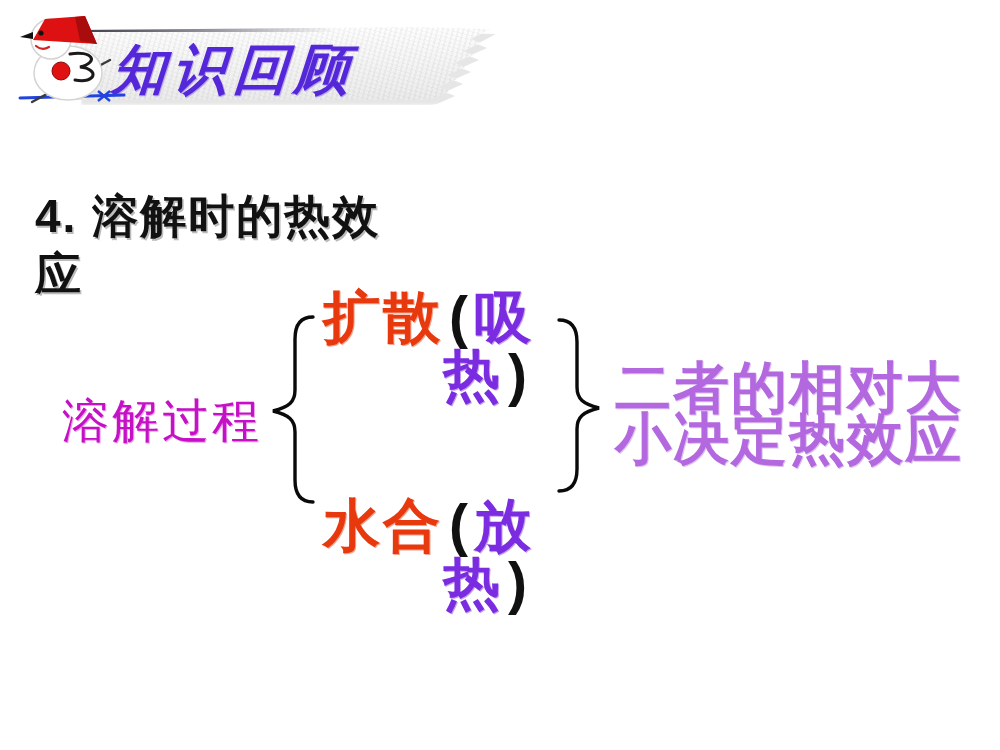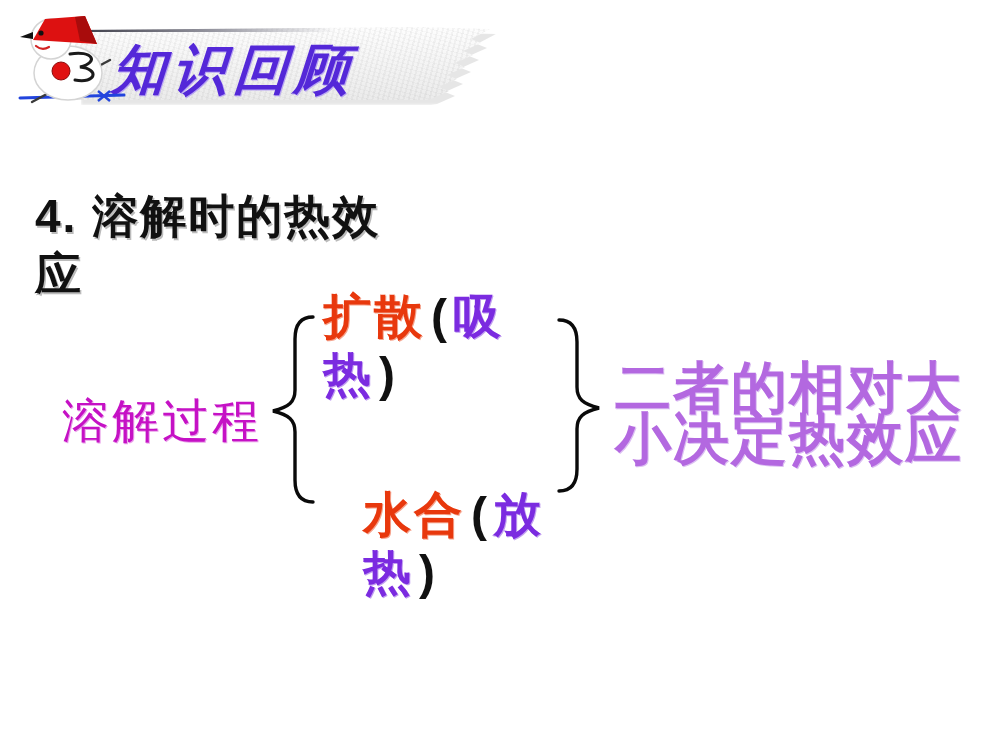--- a/index.html
+++ b/index.html
@@ -48,27 +48,27 @@
   }
 
   
   .process-label{
     left:62px;top:390px;
     font-size:47px;font-weight:normal;color:#c511c5;
     letter-spacing:3px;white-space:nowrap;
     text-shadow:1px 1px 0 #e9a0e9;
   }
   .branch{
-    font-size:48px;line-height:58px;font-weight:bold;white-space:nowrap;
+    font-size:57px;line-height:58px;font-weight:bold;white-space:nowrap;text-align:right;
   }
   .branch .term{color:#e8380d;text-shadow:1px 1px 0 #f5a48e;letter-spacing:3px;}
   .branch .pnote{color:#7b2be0;text-shadow:1px 1px 0 #c2a0f0;letter-spacing:2px;}
   .branch .paren{color:#111111;font-weight:bold;margin:0 6px;}
   .branch-1{left:323px;top:288px;}
-  .branch-2{left:323px;top:486px;margin-left:40px;}
+  .branch-2{left:323px;top:496px;}
   .side-note{
     left:615px;top:362px;width:300px;
     font-size:56px;line-height:51px;font-weight:bold;
     color:#b368e0;letter-spacing:2px;white-space:nowrap;
     text-shadow:1px 1px 0 #dcc0f2;
   }
   svg{display:block;}
 </style>
 </head>
 <body>

